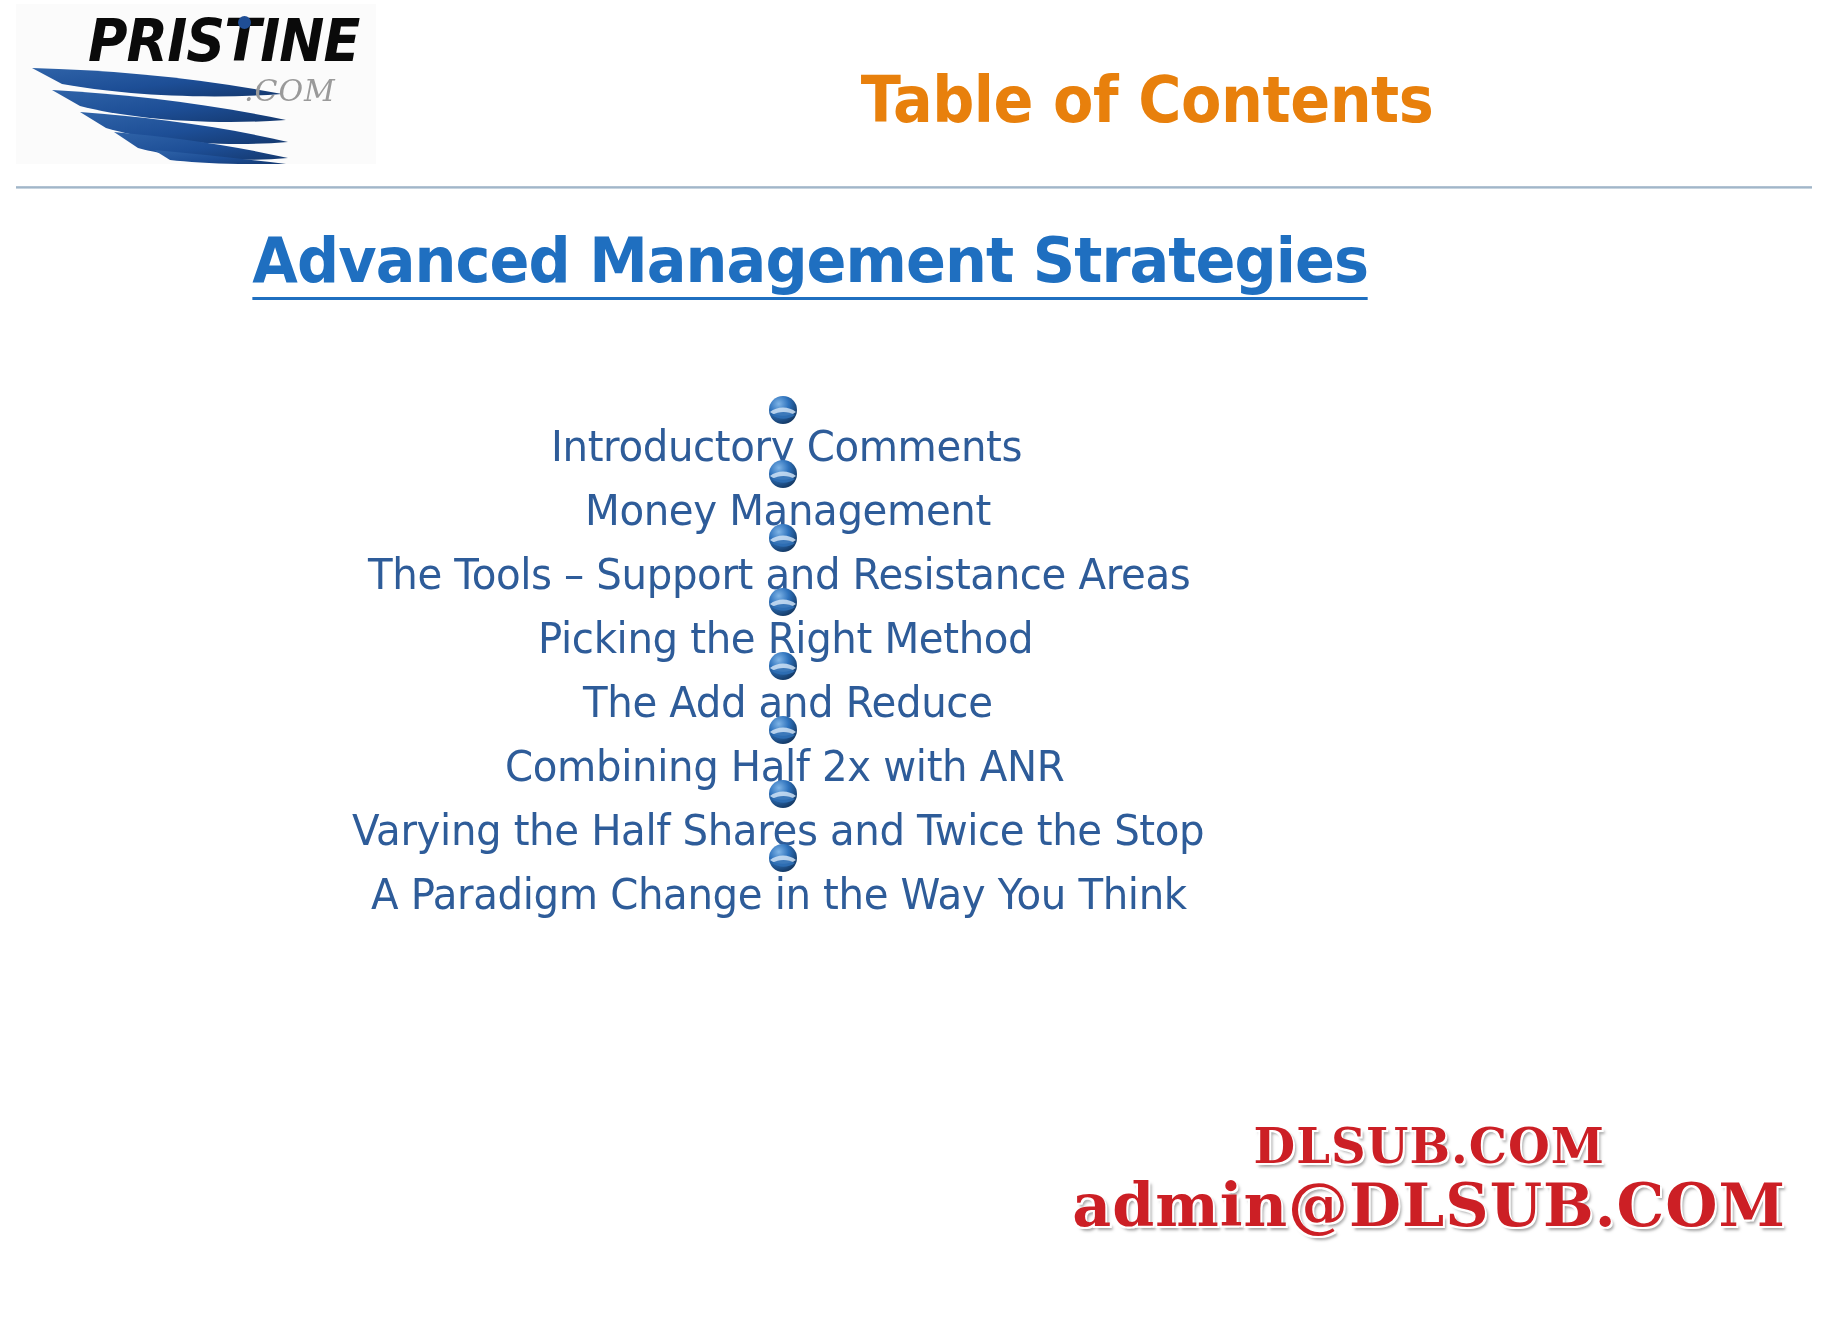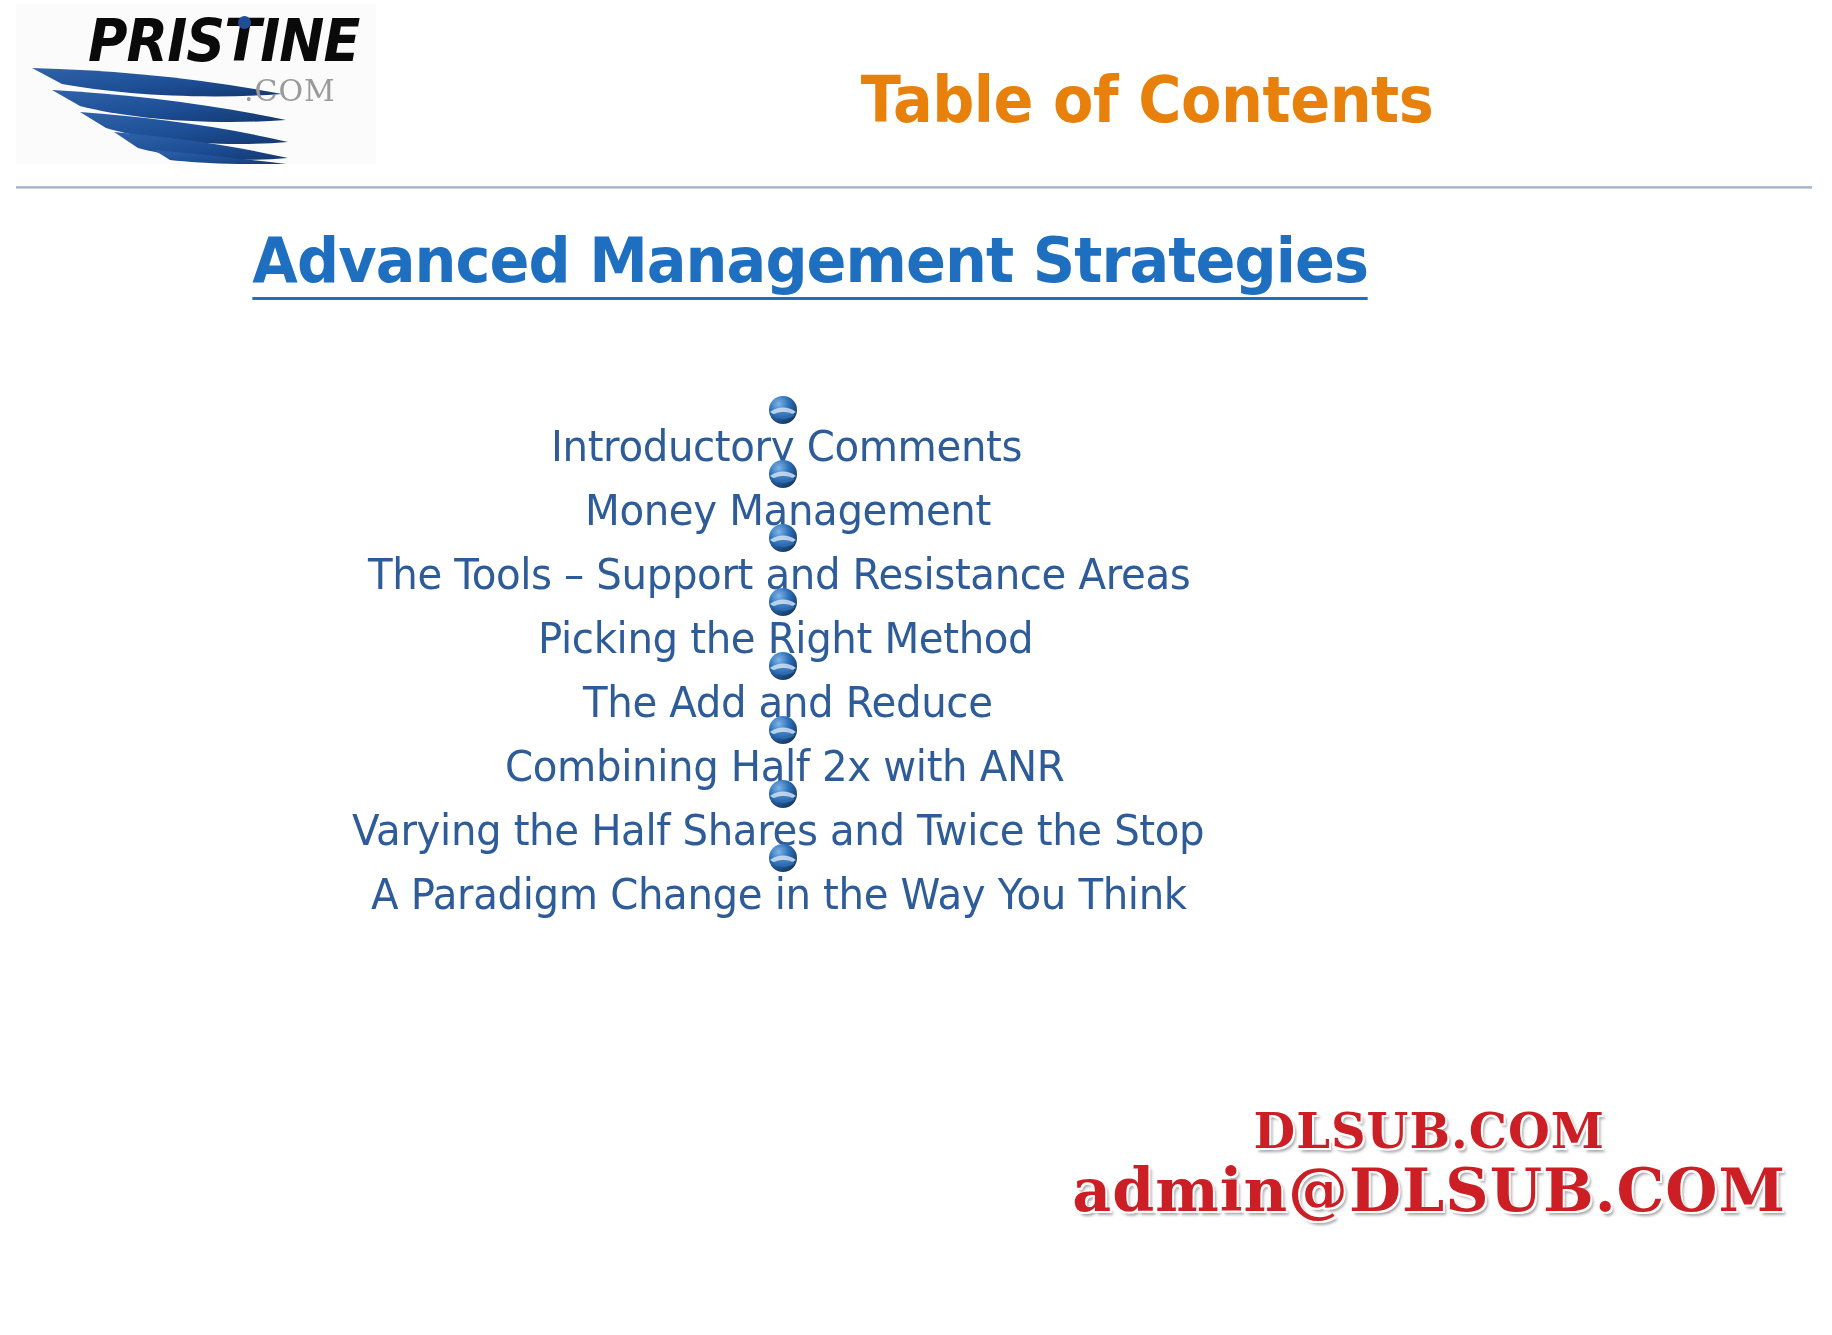--- a/index.html
+++ b/index.html
@@ -54,20 +54,21 @@
     line-height: 1;
     white-space: nowrap;
     transform: scaleX(0.93);
     transform-origin: left top;
   }
   .logo-dotcom {
     position: absolute;
     left: 228px;
     top: 72px;
     font-family: "DejaVu Serif", serif;
+    font-style: italic;
     font-size: 30px;
     color: #9a9a9a;
     letter-spacing: 1px;
     line-height: 1;
     white-space: nowrap;
   }
   .logo-dot-i {
     position: absolute;
     left: 222px;
     top: 12px;
@@ -167,21 +168,21 @@
     letter-spacing: -0.4px;
     white-space: nowrap;
     transform: scaleX(0.96);
     transform-origin: left center;
   }
 
   
   .watermark {
     position: absolute;
     right: 46px;
-    bottom: 112px;
+    bottom: 97px;
     text-align: center;
     pointer-events: none;
   }
   .watermark-line {
     font-family: "DejaVu Serif", serif;
     font-weight: bold;
     font-size: 48px;
     line-height: 1.08;
     color: #CC1F25;
     letter-spacing: 1px;

